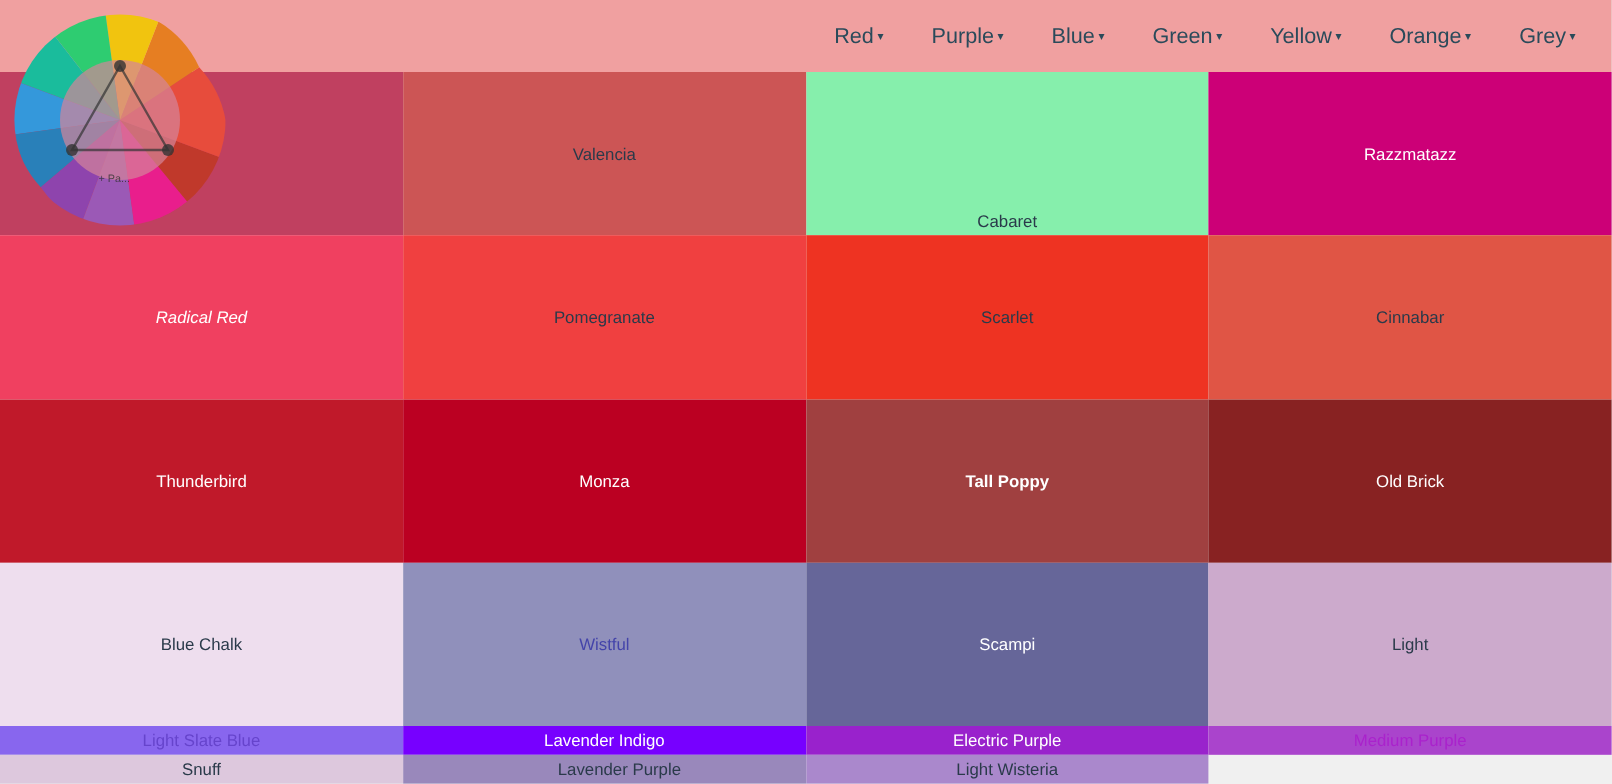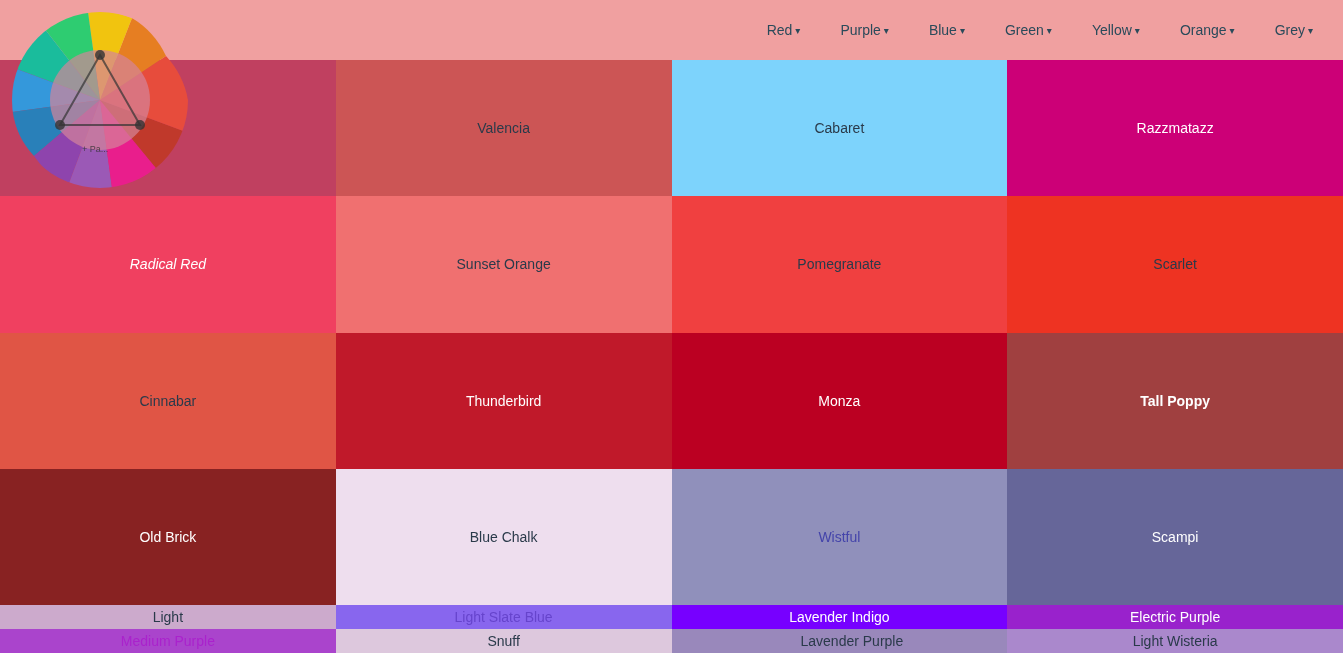--- a/index.html
+++ b/index.html
@@ -22,21 +22,21 @@
       align-items: center;
     }
     .nav {
       display: flex;
       gap: 40px;
       margin-left: auto;
       padding-right: 20px;
     }
     .nav-item {
       color: #2a4a5a;
-      font-size: 14px;
+      font-size: 18px;
       cursor: pointer;
       display: flex;
       align-items: center;
       gap: 3px;
     }
     .nav-item::after {
       content: '▾';
       font-size: 10px;
     }
 
@@ -123,31 +123,28 @@
       <div class="nav-item">Orange</div>
       <div class="nav-item">Grey</div>
     </nav>
 </div>
 
 <div class="color-grid" id="color-grid">
 <div class="color-cell" style="background-color: rgb(192, 64, 96);"></div>
     <div class="color-cell" style="background-color: rgb(204, 85, 85);">
       <span style="color: rgb(42, 58, 74);">Valencia</span>
     </div>
-    <div class="color-cell" style="background-color: #7dd3fc;">
+    <div class="color-cell" style="background-color: #86efac; align-items: flex-end;">
       <span style="color: rgb(42, 58, 74);">Cabaret</span>
     </div>
     <div class="color-cell" style="background-color: rgb(204, 0, 119);">
       <span style="color: rgb(255, 255, 255);">Razzmatazz</span>
     </div>
     <div class="color-cell" style="background-color: rgb(240, 64, 96);">
       <span style="color: #ffffff; font-style: italic;">Radical Red</span>
-    </div>
-    <div class="color-cell" style="background-color: rgb(240, 112, 112);">
-      <span style="color: rgb(42, 58, 74);">Sunset Orange</span>
     </div>
     <div class="color-cell" style="background-color: rgb(240, 64, 64);">
       <span style="color: rgb(42, 58, 74);">Pomegranate</span>
     </div>
     <div class="color-cell" style="background-color: rgb(238, 51, 34);">
       <span style="color: rgb(42, 58, 74);">Scarlet</span>
     </div>
     <div class="color-cell" style="background-color: rgb(224, 85, 69);">
       <span style="color: rgb(42, 58, 74);">Cinnabar</span>
     </div>

